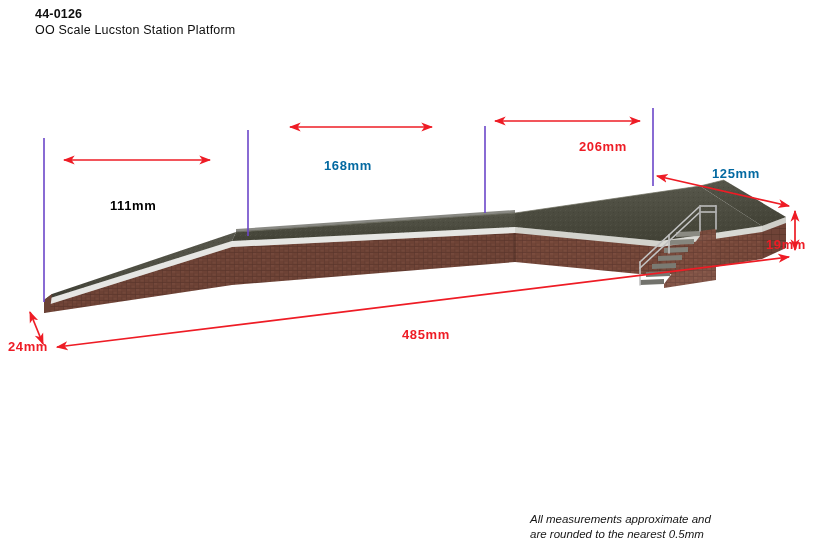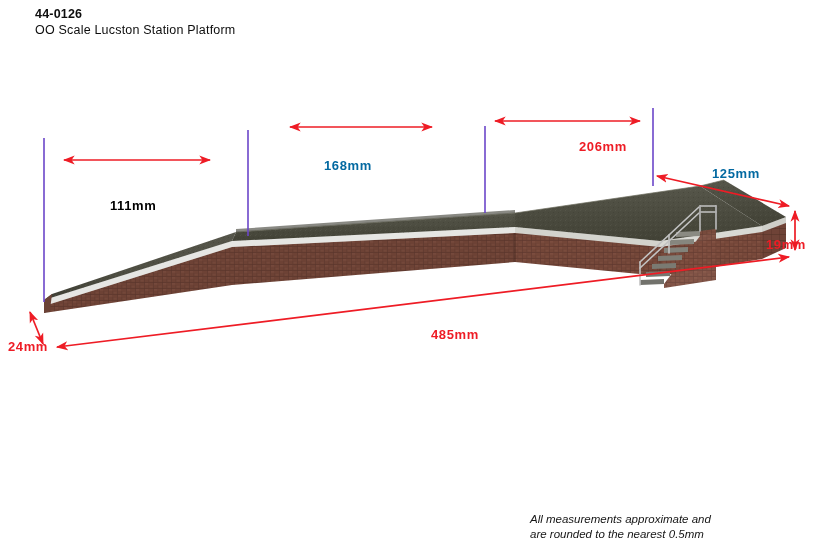--- a/index.html
+++ b/index.html
@@ -189,20 +189,20 @@
       <line x1="57" y1="347" x2="789" y2="257" marker-start="url(#arrowL)" marker-end="url(#arrowR)"></line>
     </g>
   </svg>
 
   <div class="dim-label" style="left:110px;top:198px;color:#000000;">111mm</div>
   <div class="dim-label" style="left:324px;top:158px;color:#0369a1;">168mm</div>
   <div class="dim-label" style="left:551px;top:139px;color:#ee1c25;margin-left:28px;">206mm</div>
   <div class="dim-label" style="left:712px;top:166px;color:#0369a1;">125mm</div>
   <div class="dim-label" style="left:766px;top:237px;color:#ee1c25;">19mm</div>
   <div class="dim-label" style="left:8px;top:339px;color:#ee1c25;">24mm</div>
-  <div class="dim-label" style="left:431px;top:327px;color:#ee1c25;">485mm</div>
+  <div class="dim-label" style="left:402px;top:327px;color:#ee1c25;">485mm</div>
 
   <div class="footnote">
     <div>All measurements approximate and</div>
     <div>are rounded to the nearest 0.5mm</div>
   </div>
 
 </div>
 
 </body></html>

